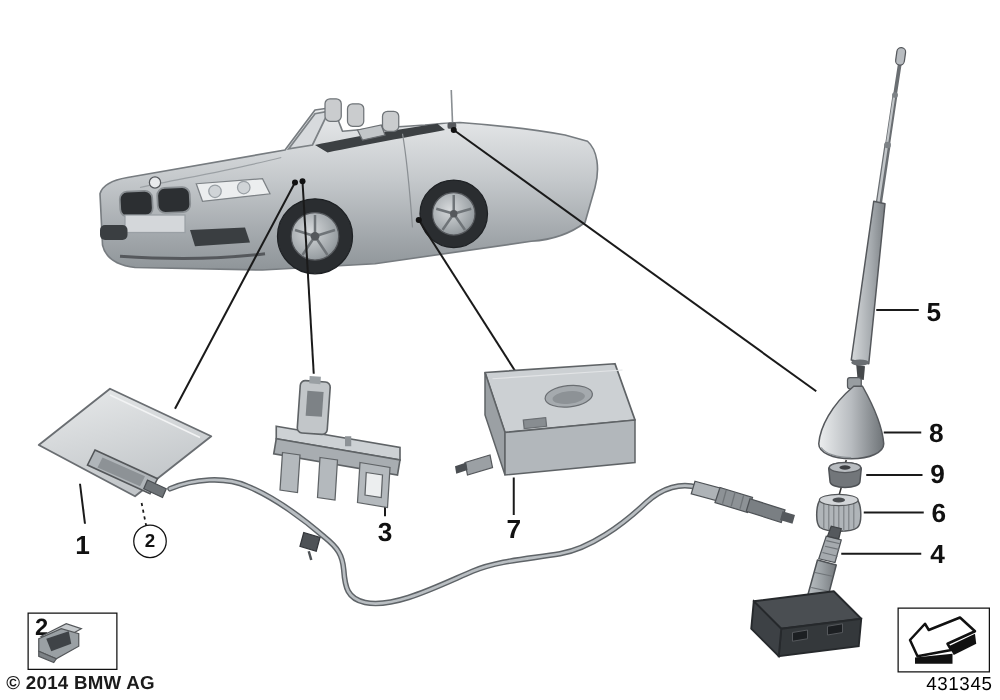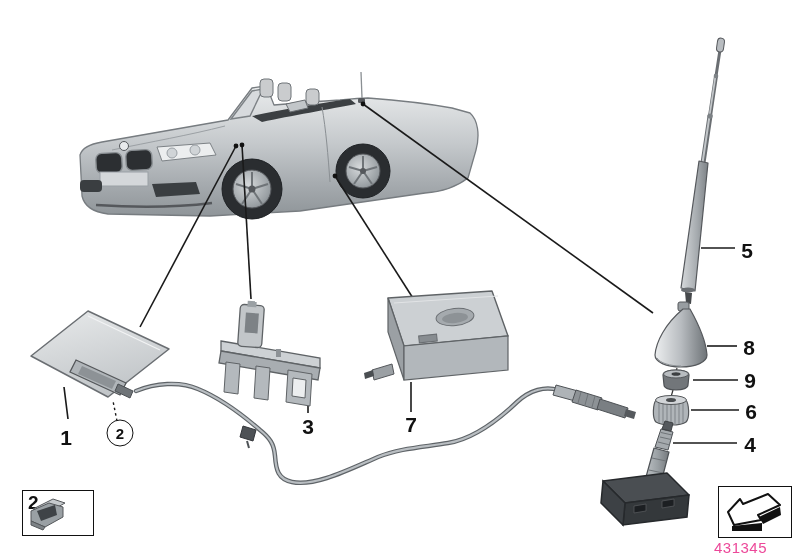--- a/index.html
+++ b/index.html
@@ -19,21 +19,21 @@
     display:flex;align-items:center;justify-content:center;
     font-size:15px;font-weight:700;color:#111;background:#fff;
   }
   .legend-box{
     position:absolute;border:1.4px solid #111;background:#fff;
   }
   .legend-num{
     position:absolute;left:5px;top:1px;font-size:19px;font-weight:700;color:#111;
   }
   .ref-code{
-    position:absolute;text-align:left;font-size:15px;color:#ec4899;letter-spacing:.5px;
+    position:absolute;text-align:right;font-size:15px;color:#000000;letter-spacing:.5px;
   }
   .copyright{
     position:absolute;left:5px;top:538px;font-size:15px;font-weight:600;color:#1b1b1b;
     letter-spacing:.2px;
   }
 </style>
 </head>
 <body>
 
 <div class="stage">
@@ -292,13 +292,14 @@
 
   <div class="legend-box" style="left:718px;top:486px;width:72px;height:50px;border-width:1.6px;">
     <svg width="64" height="44" viewBox="0 0 64 44" style="position:absolute;left:3px;top:3px;">
       <polygon fill="#111" points="37,27 58,17 59,25 41,34"></polygon>
       <polygon fill="#111" points="10,36 40,33 40,41 10,41"></polygon>
       <path fill="#fff" stroke="#111" stroke-width="2" stroke-linejoin="round" d="M 6,22 L 18,9 L 21,14 L 46,4 L 58,15 L 36,25 L 39,30 L 12,35 Z"></path>
     </svg>
   </div>
   <div class="ref-code" style="left:714px;top:539px;width:80px;">431345</div>
 
+  <div class="copyright">© 2014 BMW AG</div>
 </div>
 
 </body></html>

